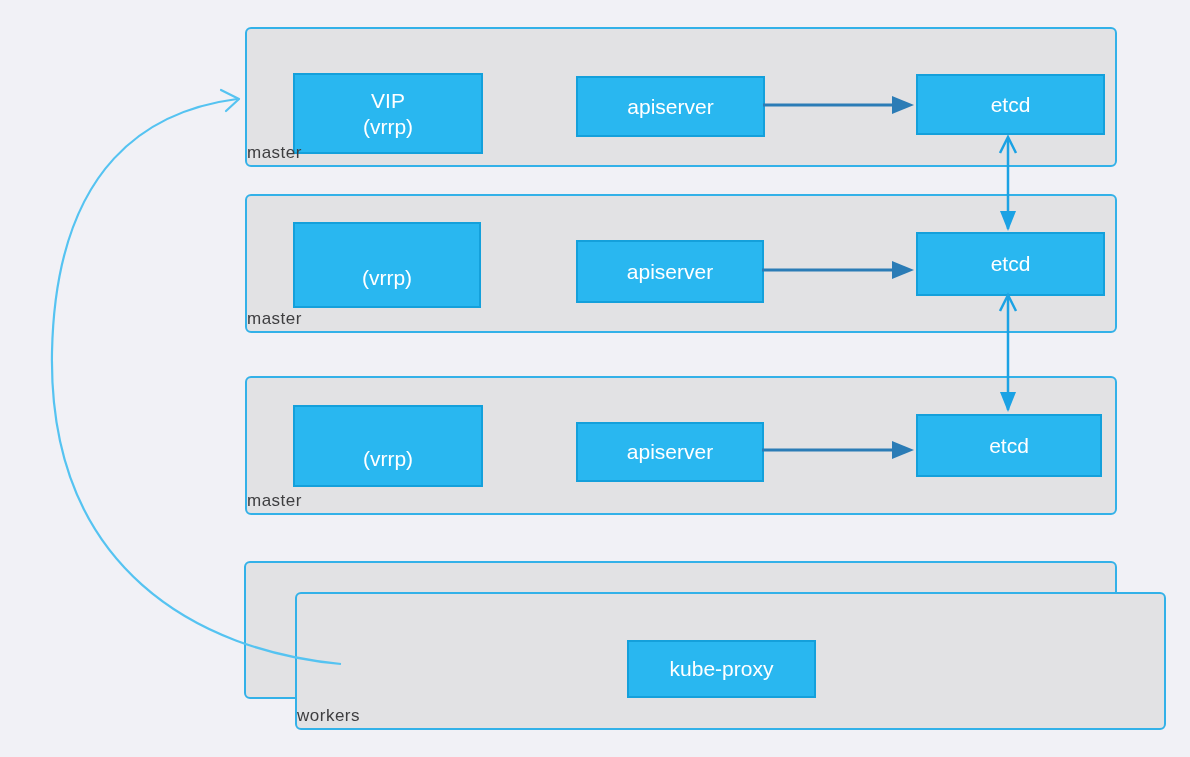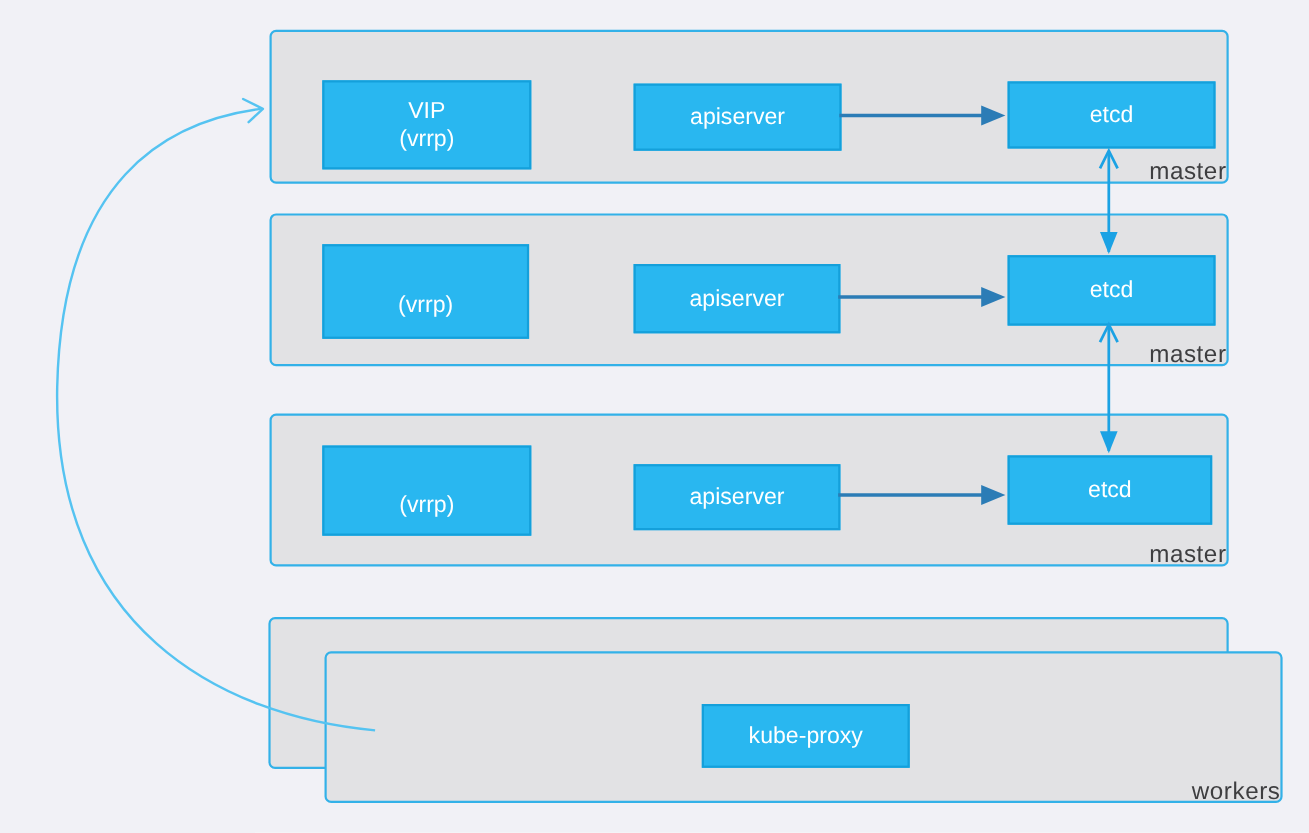--- a/index.html
+++ b/index.html
@@ -18,22 +18,22 @@
     position: absolute;
     background: #e2e2e4;
     border: 2px solid #33b1e8;
     border-radius: 6px;
     box-sizing: border-box;
   }
   .group-label {
     position: absolute;
     left: 0;
     right: 0;
-    text-align: right;
-    font-size: 22px;
+    text-align: left;
+    font-size: 17px;
     color: #3e3e40;
     letter-spacing: 0.5px;
   }
   .node {
     position: absolute;
     background: #29b7f0;
     border: 2px solid #14a0db;
     box-sizing: border-box;
     display: flex;
     flex-direction: column;
@@ -87,22 +87,22 @@
       <span class="line">(vrrp)</span>
     </div>
     <div class="node" style="left:329px; top:44px; width:188px; height:60px;">apiserver</div>
     <div class="node" style="left:669px; top:36px; width:186px; height:63px;">etcd</div>
     <div class="group-label" style="top:113px;">master</div>
   </div>
 
   <div class="group" style="left:244px; top:561px; width:873px; height:138px;"></div>
 
   <div class="group" style="left:295px; top:592px; width:871px; height:138px;">
-    <div class="node" style="left:341px; top:46px; width:189px; height:58px;">kube-proxy</div>
-    <div class="group-label" style="top:112px;padding-left:16px;">workers</div>
+    <div class="node" style="left:330px; top:46px; width:189px; height:58px;">kube-proxy</div>
+    <div class="group-label" style="top:112px;">workers</div>
   </div>
 
   <svg class="edges" width="1190" height="757" viewBox="0 0 1190 757">
 
     <g>
       <path d="M763 105 H896" stroke="#2b7cb6" stroke-width="3" fill="none"></path>
       <polygon points="914,105 892,96 892,114" fill="#2b7cb6"></polygon>
     </g>
 
     <g>

